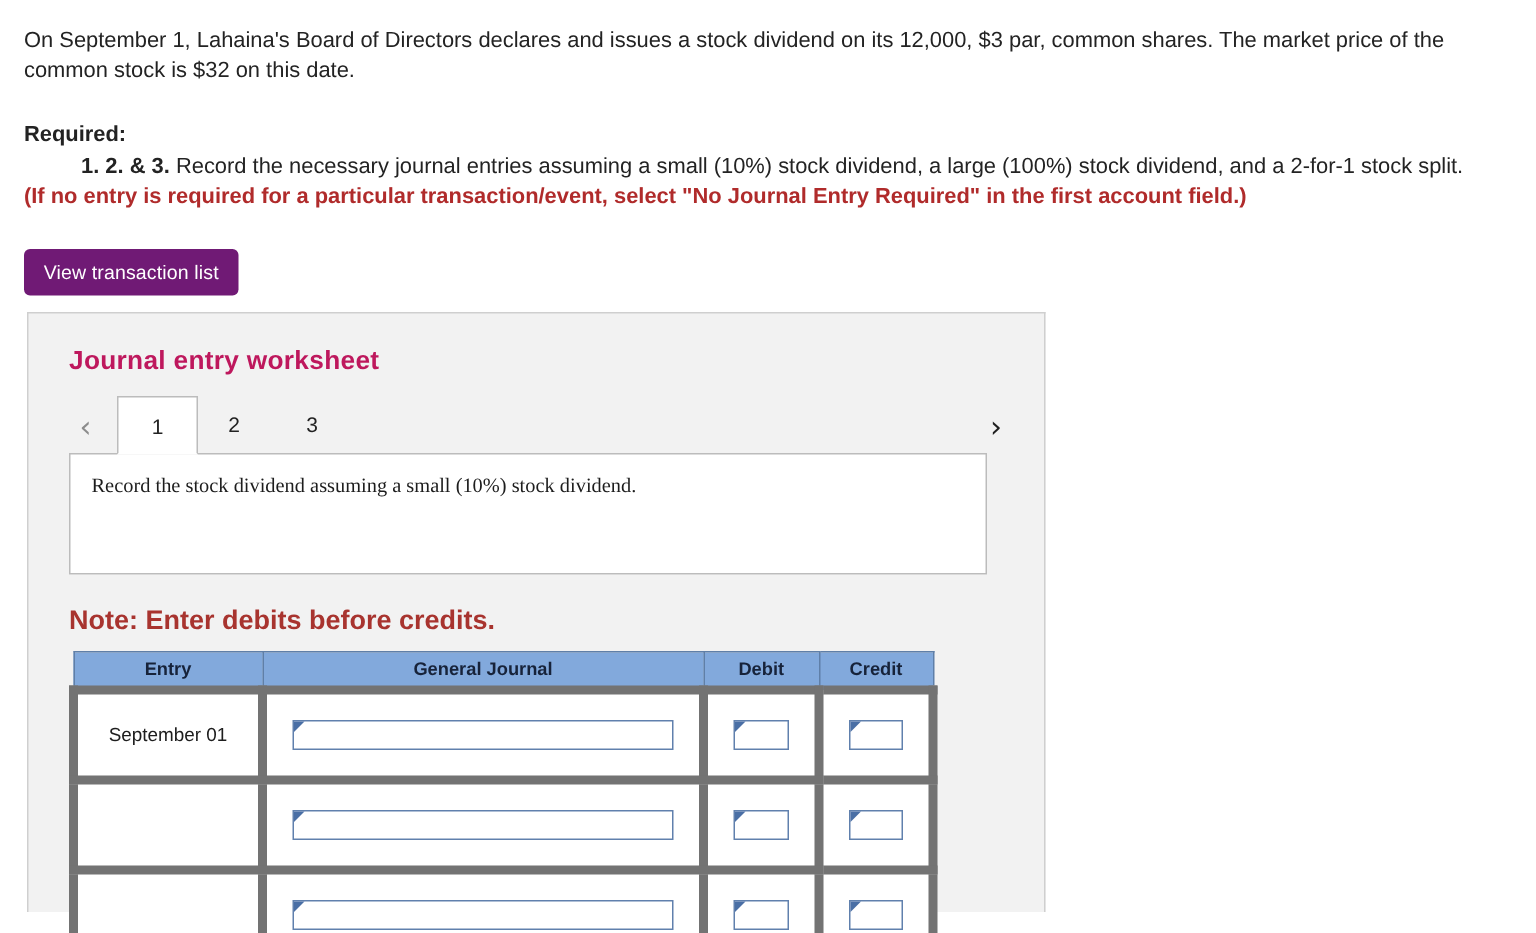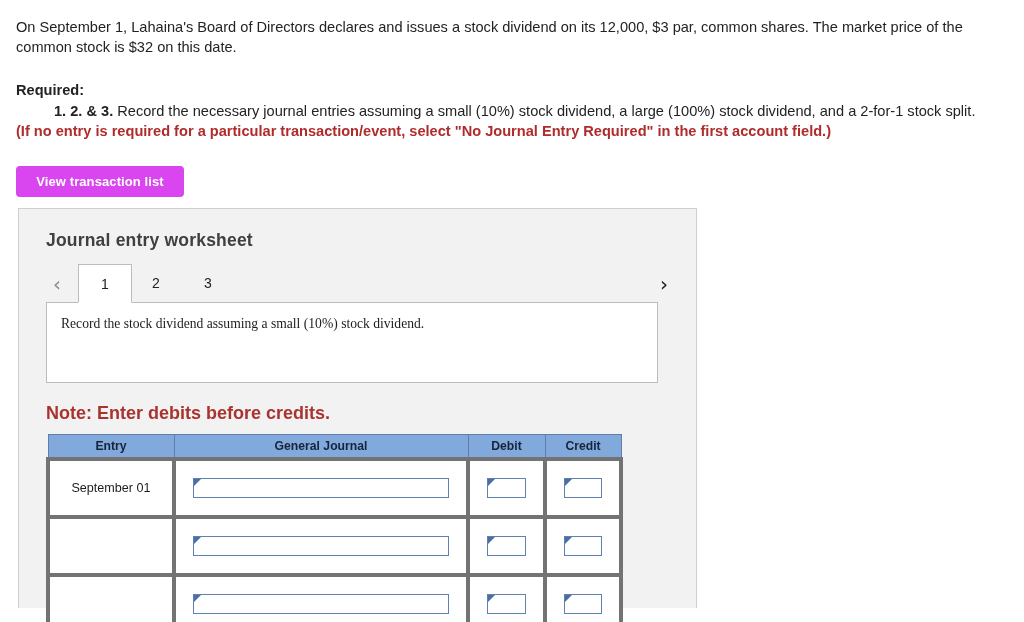--- a/index.html
+++ b/index.html
@@ -38,29 +38,29 @@
   }
   .required-label { font-weight: bold; display: block; }
   .req-num { font-weight: bold; margin-left: 38px; }
   .req-red { color: #b02b2b; font-weight: bold; }
 
   
   .view-btn {
     position: absolute;
     left: 16px;
     top: 166px;
-    width: 168px;
+    width: 143px;
     height: 31px;
-    background: #d946ef;
+    background: #701a75;
     border: none;
     border-radius: 4px;
     color: #ffffff;
     font-family: "Liberation Sans", sans-serif;
     font-size: 13px;
-    font-weight: bold;
+    font-weight: normal;
     letter-spacing: 0.1px;
     cursor: pointer;
     padding: 0;
   }
 
   
   .panel {
     position: absolute;
     left: 18px;
     top: 208px;
@@ -71,21 +71,21 @@
     border-bottom: none;
     box-sizing: border-box;
   }
 
   .panel-title {
     position: absolute;
     left: 27px;
     top: 21px;
     font-size: 17.5px;
     font-weight: bold;
-    color: #404040;
+    color: #be185d;
     letter-spacing: 0.2px;
   }
 
   
   .tabstrip {
     position: absolute;
     left: 27px;
     top: 55px;
     width: 640px;
     height: 40px;
@@ -169,21 +169,21 @@
     background: #82a9dc;
     border: 1px solid #5f7fa8;
     height: 18px;
     font-size: 12.2px;
     font-weight: bold;
     color: #17233a;
     padding: 2px 0;
     text-align: center;
   }
   .jtable td {
-    border: 4px solid #737373;
+    border: 6px solid #737373;
     padding: 16px;
     height: 22px;
     background: #ffffff;
     vertical-align: middle;
   }
   .col-date  { width: 126px; }
   .col-gj    { width: 294px; }
   .col-debit { width: 77px; }
   .col-cred  { width: 76px; }
 

